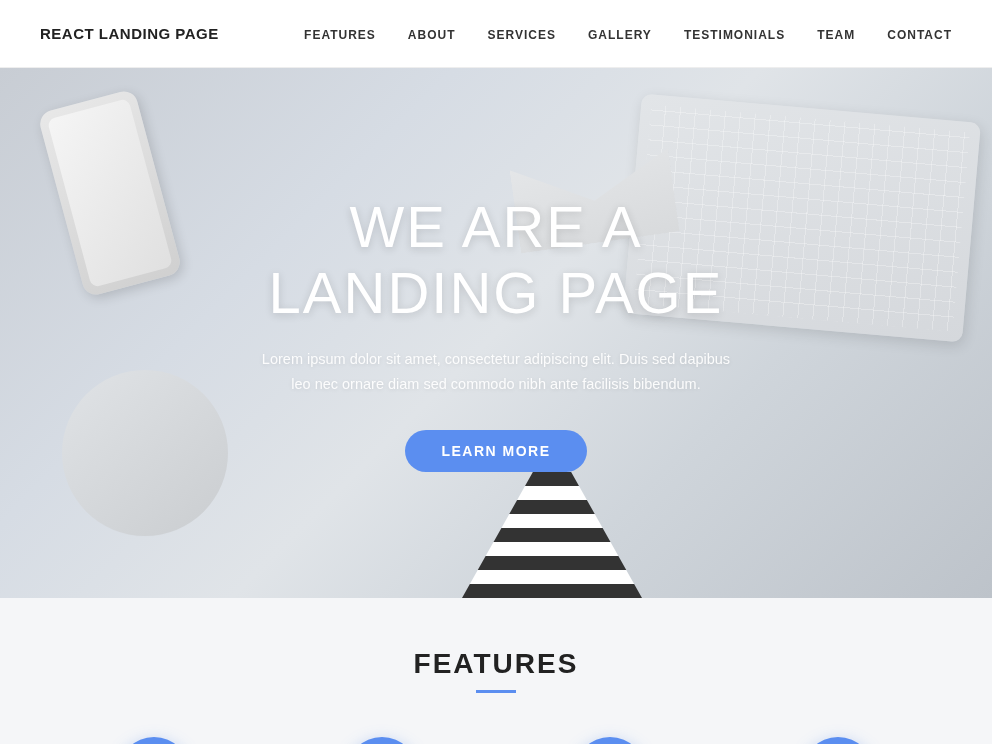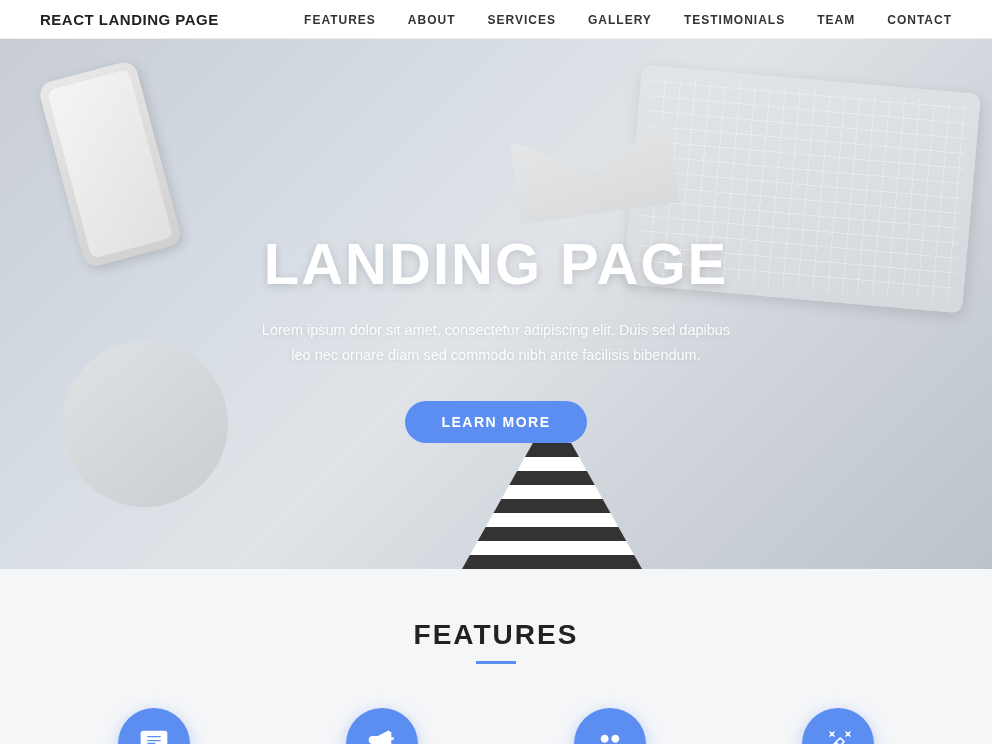--- a/index.html
+++ b/index.html
@@ -13,21 +13,21 @@
       width: 992px;
       overflow-x: hidden;
     }
 
     
     .navbar {
       display: flex;
       align-items: center;
       justify-content: space-between;
       padding: 0 40px;
-      height: 39px;
+      height: 68px;
       background: #fff;
       border-bottom: 1px solid #eee;
       position: relative;
       z-index: 10;
     }
 
     .navbar-brand {
       font-weight: 800;
       font-size: 15px;
       letter-spacing: 0.5px;
@@ -189,21 +189,21 @@
     .hero-title {
       font-size: 58px;
       font-weight: 300;
       line-height: 1.15;
       letter-spacing: 2px;
       text-shadow: 0 2px 8px rgba(0,0,0,0.15);
       text-transform: uppercase;
     }
 
     .hero-title strong {
-      font-weight: 700;
+      font-weight: 400;
     }
 
     .hero-subtitle {
       font-size: 14.5px;
       line-height: 1.7;
       max-width: 490px;
       margin: 20px auto 34px;
       color: rgba(255,255,255,0.92);
       text-shadow: 0 1px 4px rgba(0,0,0,0.1);
     }
@@ -304,21 +304,21 @@
 <section class="hero">
   <div class="hero-bg"></div>
   <div class="hero-phone"></div>
   <div class="hero-keyboard"></div>
   <div class="hero-envelope"></div>
   <div class="hero-coffee"></div>
   <div class="hero-stripes"></div>
 
   <div class="hero-content">
     <h1 class="hero-title">
-      <br>
+      <span>WE ARE A</span><br>
       <strong>LANDING PAGE</strong>
     </h1>
     <p class="hero-subtitle">Lorem ipsum dolor sit amet, consectetur adipiscing elit. Duis sed dapibus leo nec ornare diam sed commodo nibh ante facilisis bibendum.</p>
     <a href="#" class="hero-btn">LEARN MORE</a>
   </div>
 </section>
 
 <section class="features-section" id="features">
   <h2 class="features-title">FEATURES</h2>
   <div class="features-underline"></div>

